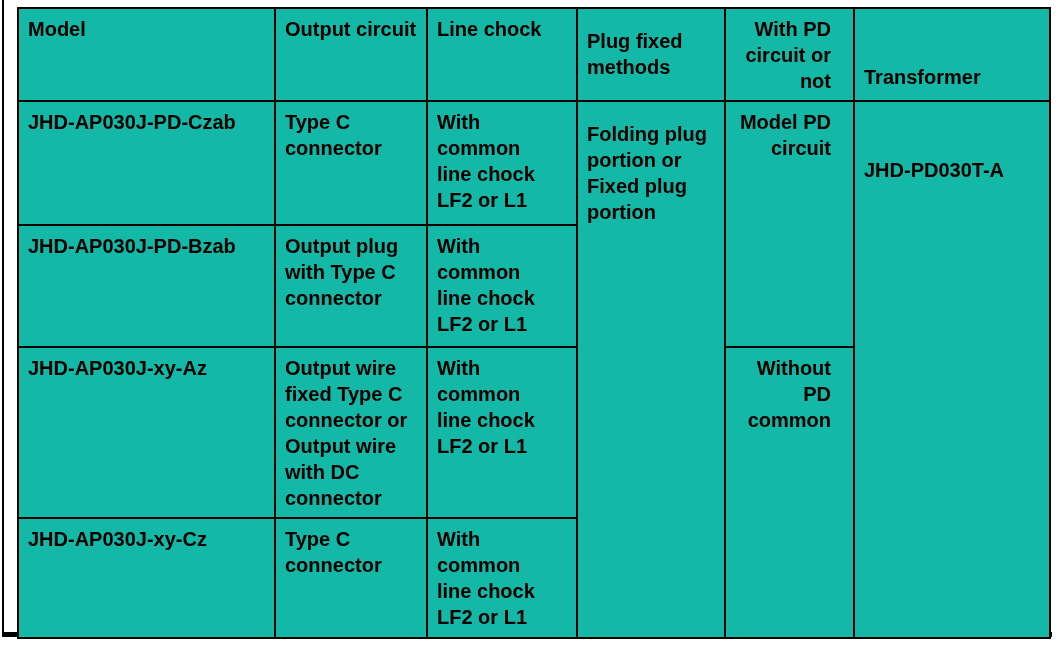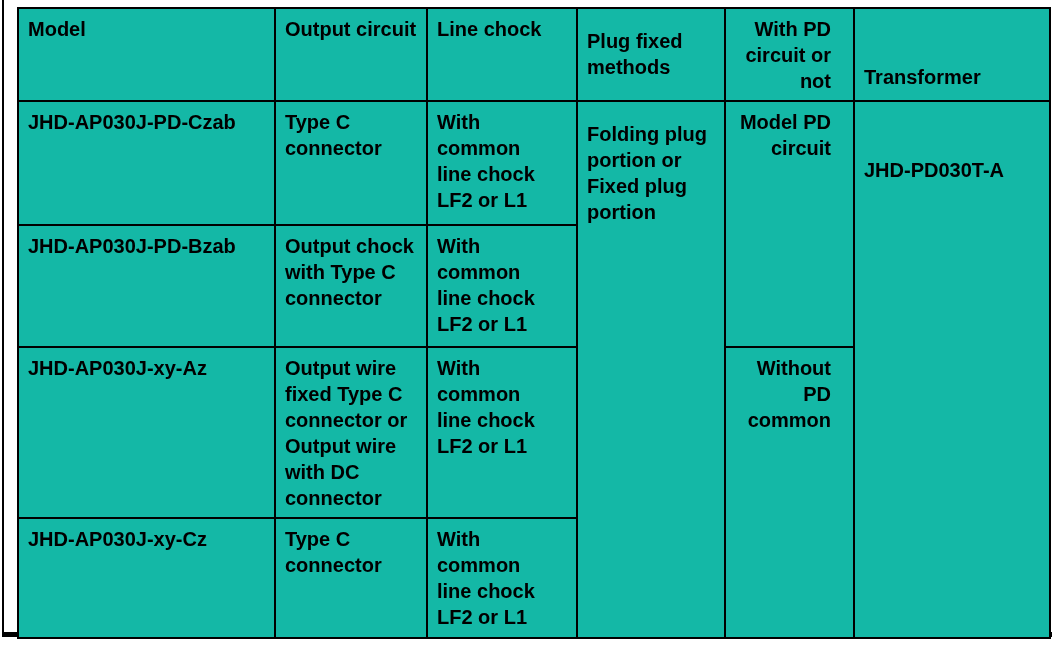--- a/index.html
+++ b/index.html
@@ -118,21 +118,21 @@
         </td>
         <td rowspan="4">
           <div class="w-transformer">JHD-PD030T-A</div>
         </td>
       </tr>
       <tr style="height:122px">
         <td>
           <div class="w-model">JHD-AP030J-PD-Bzab</div>
         </td>
         <td>
-          <div class="w-output">Output chock with Type C connector</div>
+          <div class="w-output">Output plug with Type C connector</div>
         </td>
         <td>
           <div class="w-chock">With common line chock LF2 or L1</div>
         </td>
       </tr>
       <tr style="height:166px">
         <td>
           <div class="w-model">JHD-AP030J-xy-Az</div>
         </td>
         <td>

